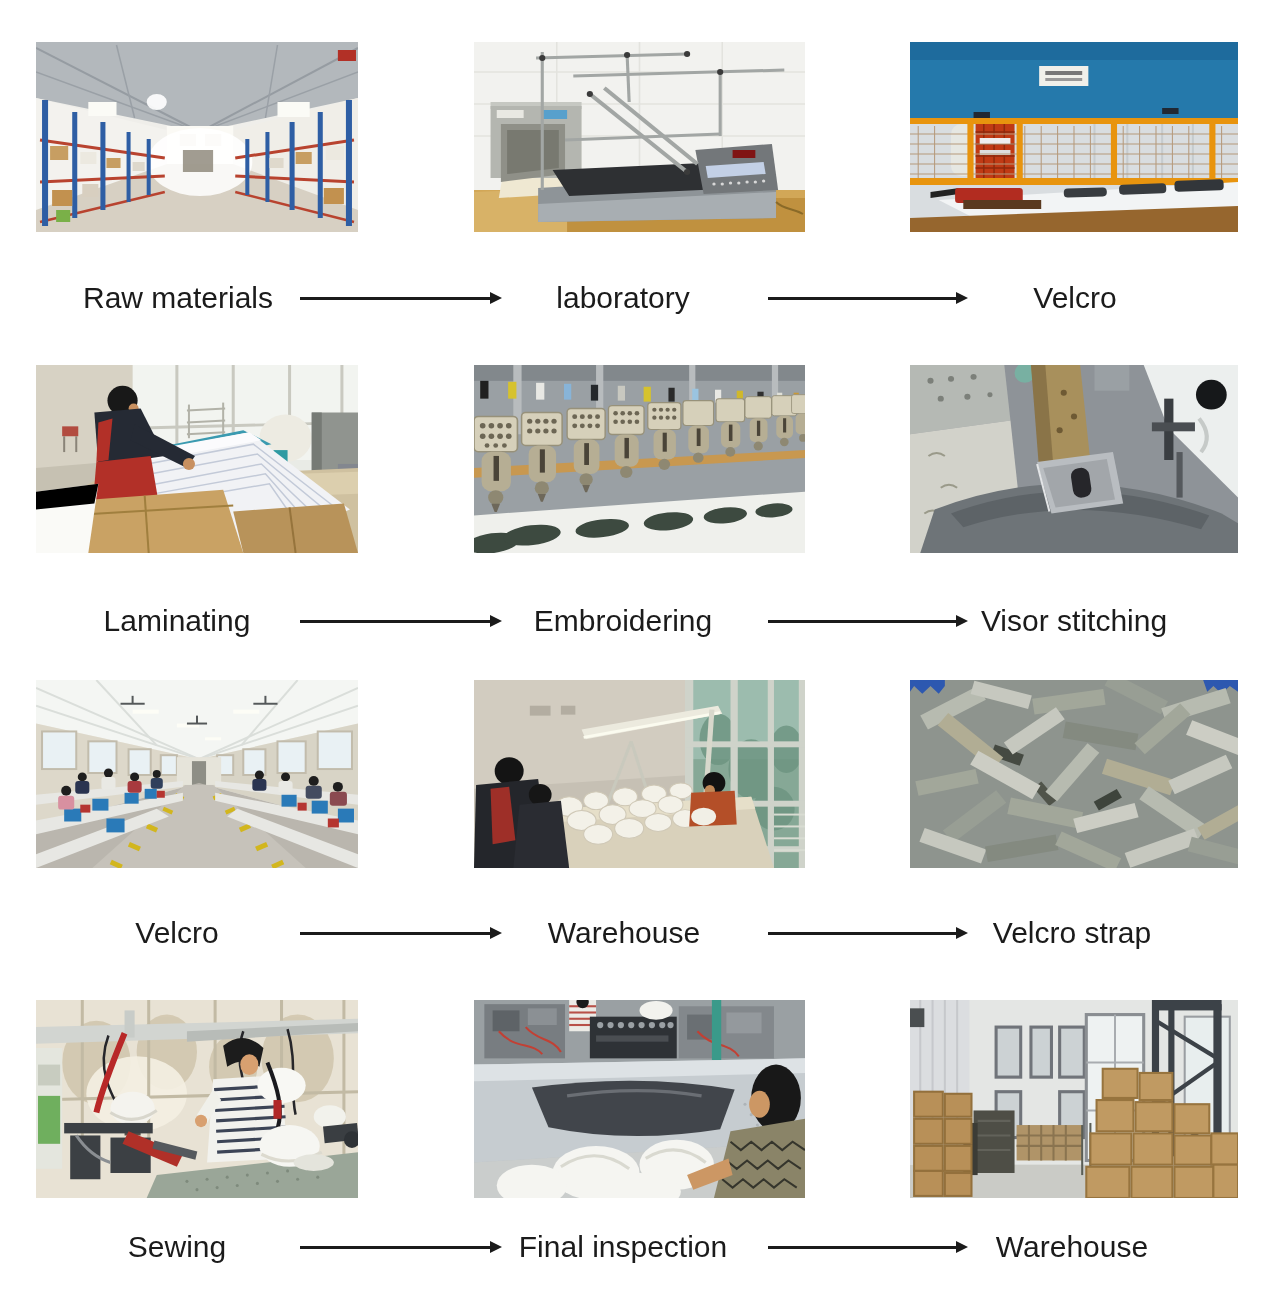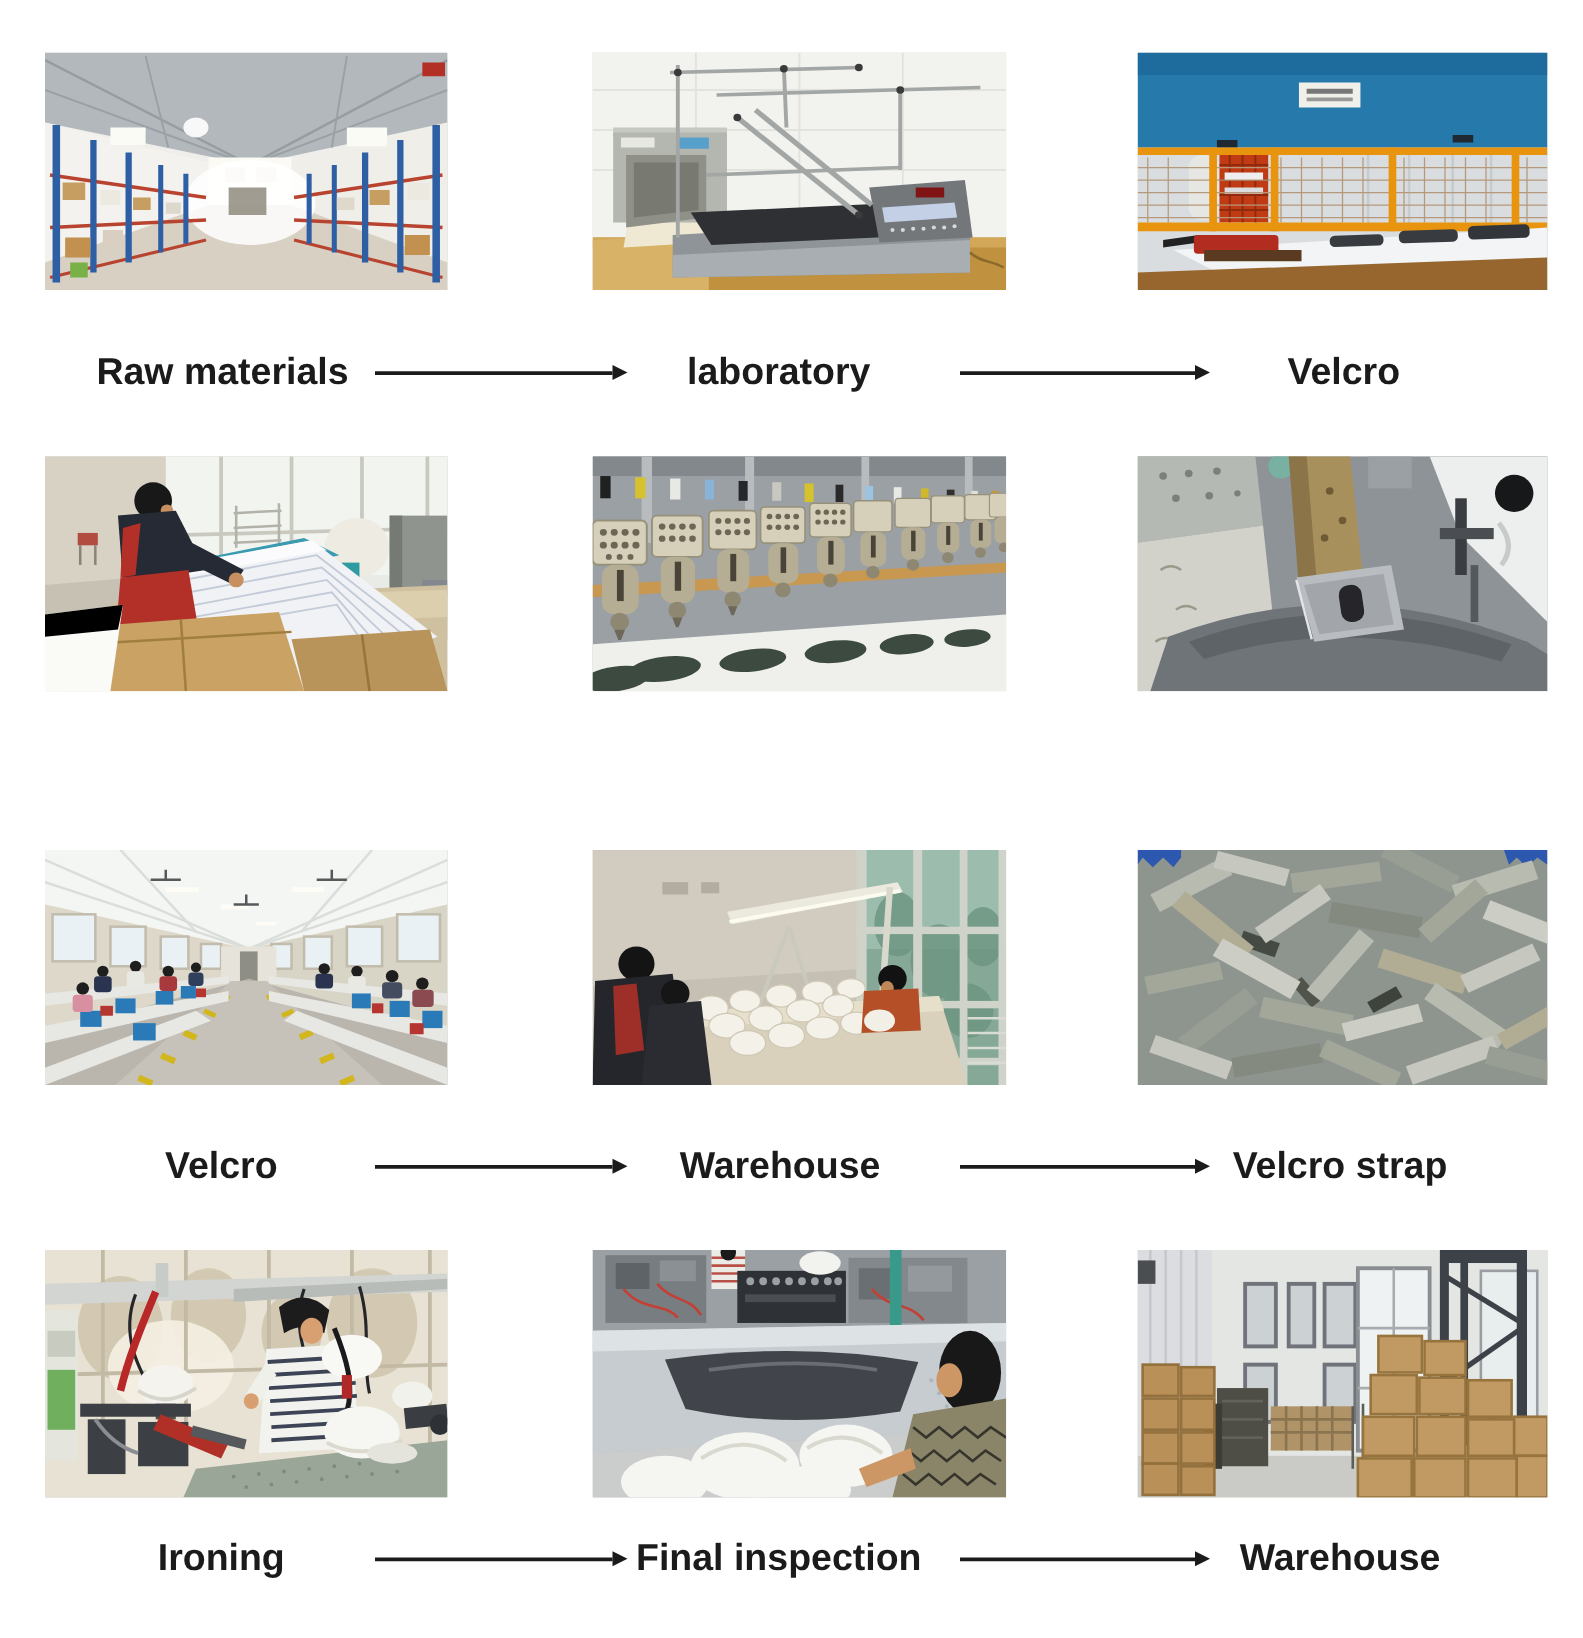--- a/index.html
+++ b/index.html
@@ -2,21 +2,21 @@
 <html><head>
 <meta charset="utf-8">
 <style>
   html,body{margin:0;padding:0;background:#ffffff}
   .canvas{position:relative;width:1266px;height:1310px;background:#ffffff;
           font-family:"Liberation Sans",sans-serif;overflow:hidden}
   .ph{position:absolute;margin:0;padding:0;overflow:hidden;background:#e8e8e4;
       box-shadow:inset 0 0 0 1px rgba(0,0,0,.10)}
   .ph svg{display:block;width:100%;height:100%}
   .lrow{position:absolute;left:0;width:100%;height:34px}
-  .lbl{position:absolute;top:0;transform:translateX(-50%);font-size:30px;font-weight:700;
+  .lbl{position:absolute;top:0;transform:translateX(-50%);font-size:30px;font-weight:400;
        color:#1b1b1b;line-height:34px;white-space:nowrap}
   .arrow{position:absolute;top:16px;height:2.5px;background:#1b1b1b}
   .arrow::after{content:"";position:absolute;right:-12px;top:-5.5px;width:0;height:0;
        border-left:12px solid #1b1b1b;border-top:6.5px solid transparent;border-bottom:6.5px solid transparent}
 </style>
 </head>
 <body>
 
 <div class="canvas">
 
@@ -469,20 +469,27 @@
           <circle cx="160" cy="52" r="3"></circle>
           <circle cx="146" cy="66" r="3"></circle>
         </g>
       <polygon points="124,98 198,88 208,140 138,150" fill="#b9bdc1"></polygon>
       <polygon points="130,104 192,95 200,136 142,144" fill="#a2a6aa"></polygon>
       <rect x="158" y="104" width="18" height="30" rx="8" fill="#26262a" transform="rotate(-8 167 119)"></rect>
       <line x1="124" y1="100" x2="136" y2="148" stroke="#e2e4e6" stroke-width="2"></line>
     </svg>
   </figure>
 
+  <div class="lrow" style="top:604px">
+    <span class="lbl" style="left:177px">Laminating</span>
+    <span class="arrow" style="left:300px;width:190px"></span>
+    <span class="lbl" style="left:623px">Embroidering</span>
+    <span class="arrow" style="left:768px;width:188px"></span>
+    <span class="lbl" style="left:1074px">Visor stitching</span>
+  </div>
 
   <figure class="ph" style="left:36px;top:680px;width:322px;height:188px">
     <svg viewBox="0 0 320 190" preserveAspectRatio="none">
       <rect width="320" height="190" fill="#efefe9"></rect>
       <polygon points="0,0 320,0 320,44 162,80 0,44" fill="#f4f6f3"></polygon>
       <g stroke="#dadeda" stroke-width="2">
           <line x1="0" y1="8" x2="162" y2="80"></line>
           <line x1="320" y1="8" x2="162" y2="80"></line>
           <line x1="0" y1="26" x2="162" y2="80"></line>
           <line x1="320" y1="26" x2="162" y2="80"></line>
@@ -929,20 +936,20 @@
           <rect x="294" y="128" width="26" height="30"></rect>
           <rect x="172" y="160" width="42" height="30"></rect>
           <rect x="216" y="160" width="40" height="30"></rect>
           <rect x="258" y="160" width="38" height="30"></rect>
           <rect x="296" y="158" width="24" height="32"></rect>
         </g>
     </svg>
   </figure>
 
   <div class="lrow" style="top:1230px">
-    <span class="lbl" style="left:177px">Ironing</span>
+    <span class="lbl" style="left:177px">Sewing</span>
     <span class="arrow" style="left:300px;width:190px"></span>
     <span class="lbl" style="left:623px">Final inspection</span>
     <span class="arrow" style="left:768px;width:188px"></span>
     <span class="lbl" style="left:1072px">Warehouse</span>
   </div>
 
 </div>
 
 </body></html>

